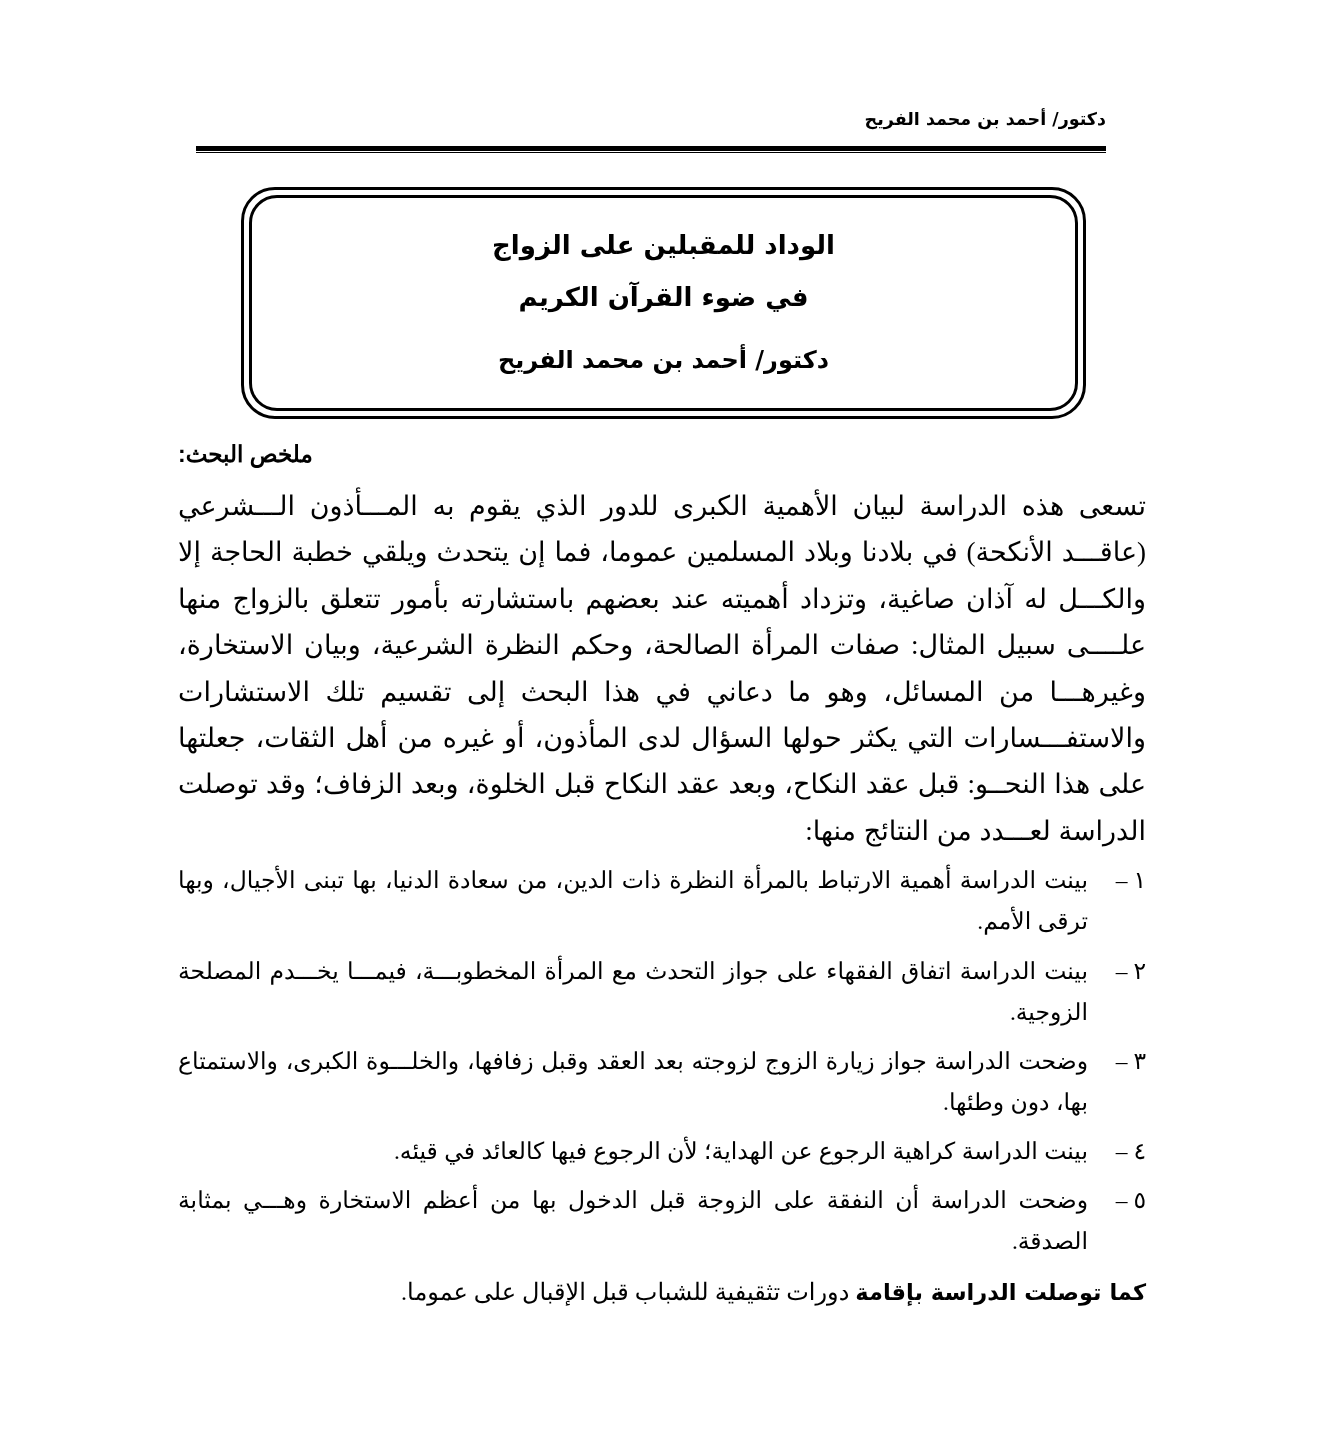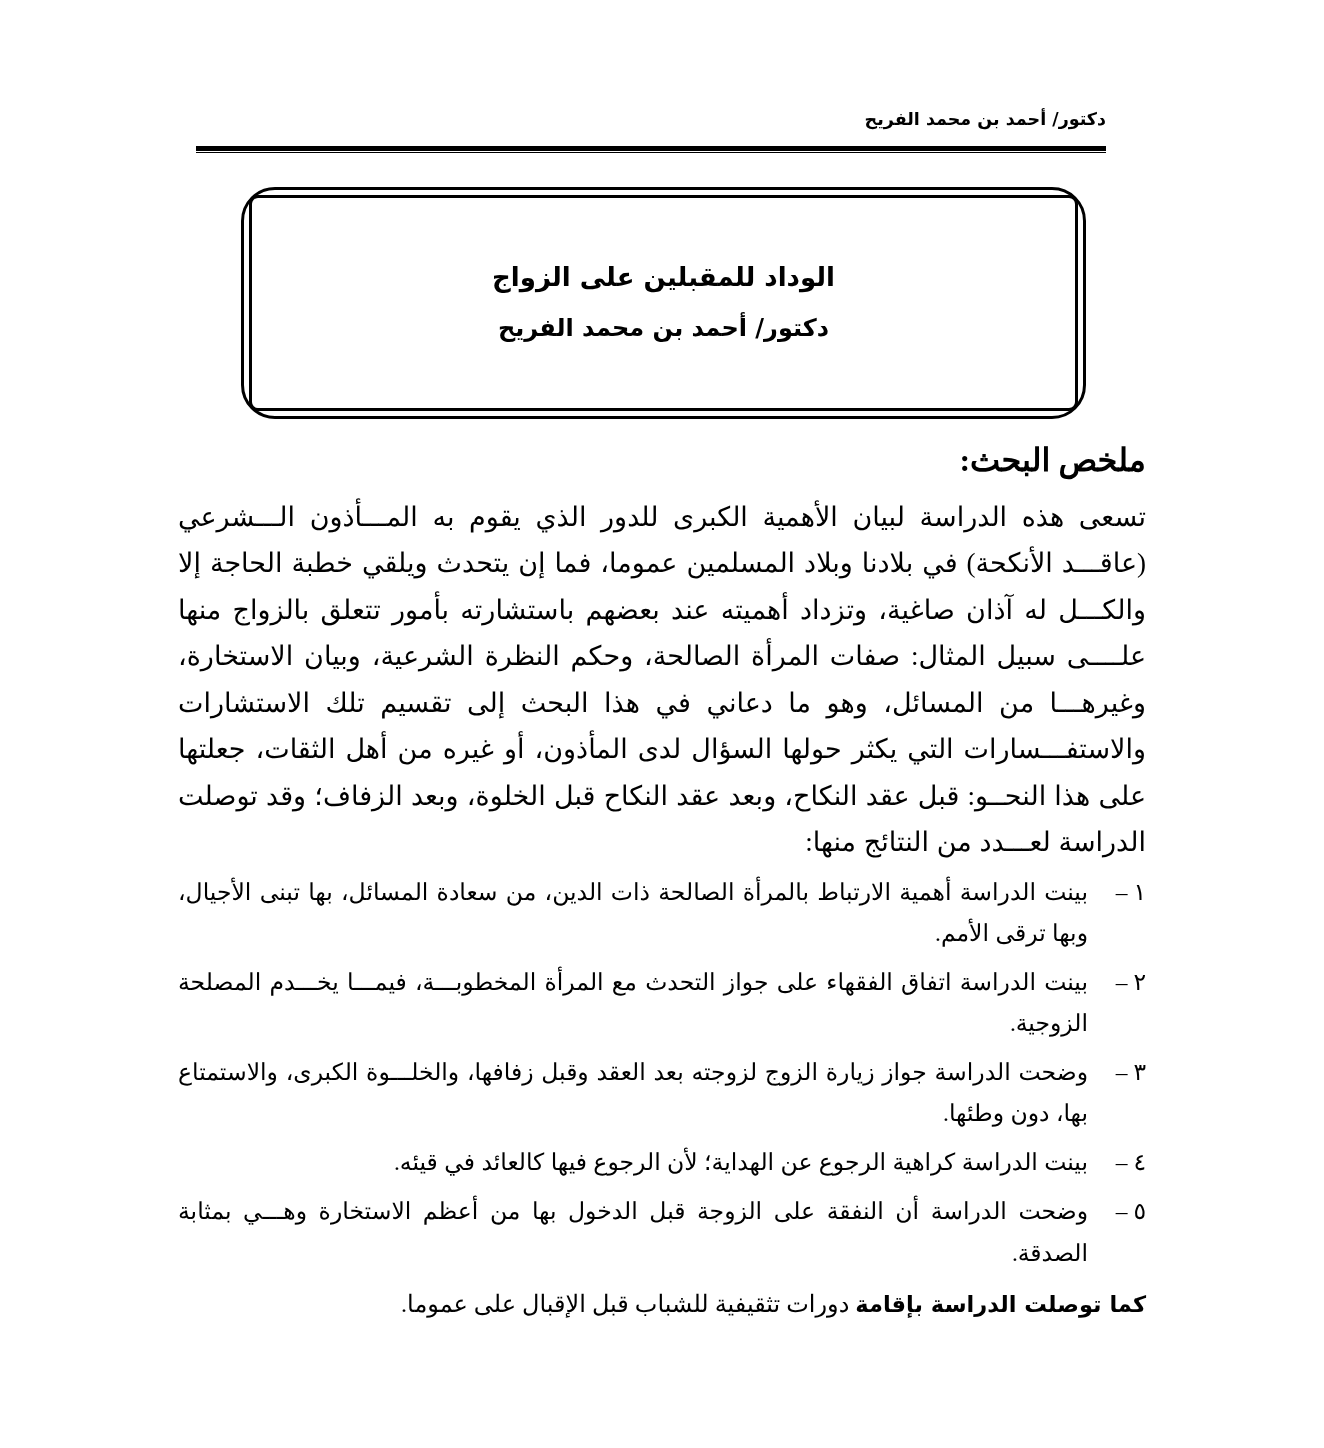--- a/index.html
+++ b/index.html
@@ -70,21 +70,21 @@
     border-radius: 34px;
     box-sizing: border-box;
   }
   .title-box-inner {
     position: absolute;
     top: 5px;
     right: 5px;
     left: 5px;
     bottom: 5px;
     border: 3px solid #000000;
-    border-radius: 9px;
+    border-radius: 28px;
     box-sizing: border-box;
     display: flex;
     flex-direction: column;
     align-items: center;
     justify-content: center;
   }
 
   .title-line {
     font-family: "DejaVu Sans", "Liberation Sans", sans-serif;
     font-weight: bold;
@@ -112,24 +112,24 @@
   
   .body-area {
     position: absolute;
     top: 440px;
     right: 178px;
     left: 178px;
     direction: rtl;
   }
 
   .section-heading {
-    font-family: Liberation Serif, serif;
-    font-weight: bold;
-    font-size: 32px;
-    text-align: right;
+    font-family: Liberation Sans, sans-serif;
+    font-weight: bold;
+    font-size: 23px;
+    text-align: left;
     margin: 0 0 14px 0;
     line-height: 1.25;
     letter-spacing: -0.3px;
   }
 
   .abstract-para {
     font-family: "Liberation Serif", "DejaVu Serif", serif;
     font-size: 27px;
     line-height: 1.72;
     text-align: justify;
@@ -193,34 +193,35 @@
 
   <div class="running-header">
     <span class="hdr-text">دكتور/ أحمد بن محمد الفريح</span>
   </div>
   <div class="header-rule"></div>
   <div class="header-rule-thin"></div>
 
   <div class="title-box-outer">
     <div class="title-box-inner">
       <div class="title-line">الوداد للمقبلين على الزواج</div>
+      <div class="title-line second">في ضوء القرآن الكريم</div>
       <div class="title-author">دكتور/ أحمد بن محمد الفريح</div>
     </div>
   </div>
 
   <div class="body-area">
 
     <div class="section-heading">ملخص البحث:</div>
 
     <p class="abstract-para">تسعى هذه الدراسة لبيان الأهمية الكبرى للدور الذي يقوم به المـــأذون الـــشرعي (عاقـــد الأنكحة) في بلادنا وبلاد المسلمين عموما، فما إن يتحدث ويلقي خطبة الحاجة إلا والكـــل له آذان صاغية، وتزداد أهميته عند بعضهم باستشارته بأمور تتعلق بالزواج منها علــــى سبيل المثال: صفات المرأة الصالحة، وحكم النظرة الشرعية، وبيان الاستخارة، وغيرهـــا من المسائل، وهو ما دعاني في هذا البحث إلى تقسيم تلك الاستشارات والاستفـــسارات التي يكثر حولها السؤال لدى المأذون، أو غيره من أهل الثقات، جعلتها على هذا النحــو: قبل عقد النكاح، وبعد عقد النكاح قبل الخلوة، وبعد الزفاف؛ وقد توصلت الدراسة لعـــدد من النتائج منها:</p>
 
     <ol class="results-list">
       <li>
         <span class="marker">١ –</span>
-        <span class="item-text">بينت الدراسة أهمية الارتباط بالمرأة الصالحة ذات الدين، من سعادة المسائل، بها تبنى الأجيال، وبها ترقى الأمم.</span>
+        <span class="item-text">بينت الدراسة أهمية الارتباط بالمرأة النظرة ذات الدين، من سعادة الدنيا، بها تبنى الأجيال، وبها ترقى الأمم.</span>
       </li>
       <li>
         <span class="marker">٢ –</span>
         <span class="item-text">بينت الدراسة اتفاق الفقهاء على جواز التحدث مع المرأة المخطوبـــة، فيمـــا يخـــدم المصلحة الزوجية.</span>
       </li>
       <li>
         <span class="marker">٣ –</span>
         <span class="item-text">وضحت الدراسة جواز زيارة الزوج لزوجته بعد العقد وقبل زفافها، والخلـــوة الكبرى، والاستمتاع بها، دون وطئها.</span>
       </li>
       <li>

